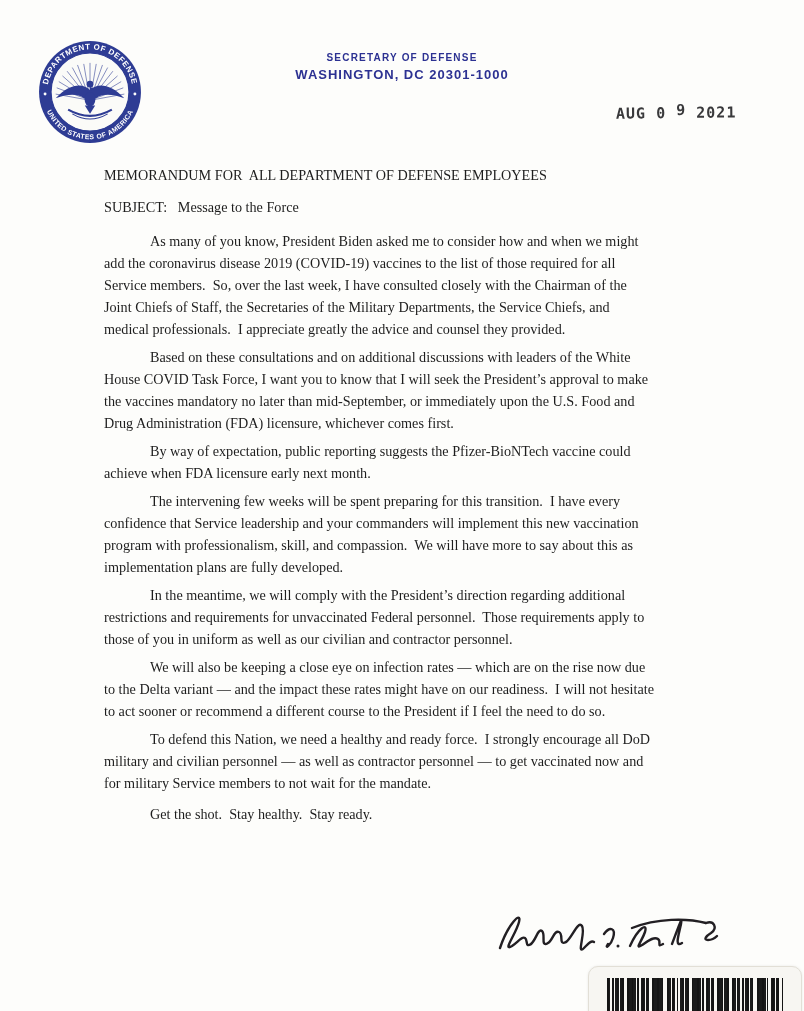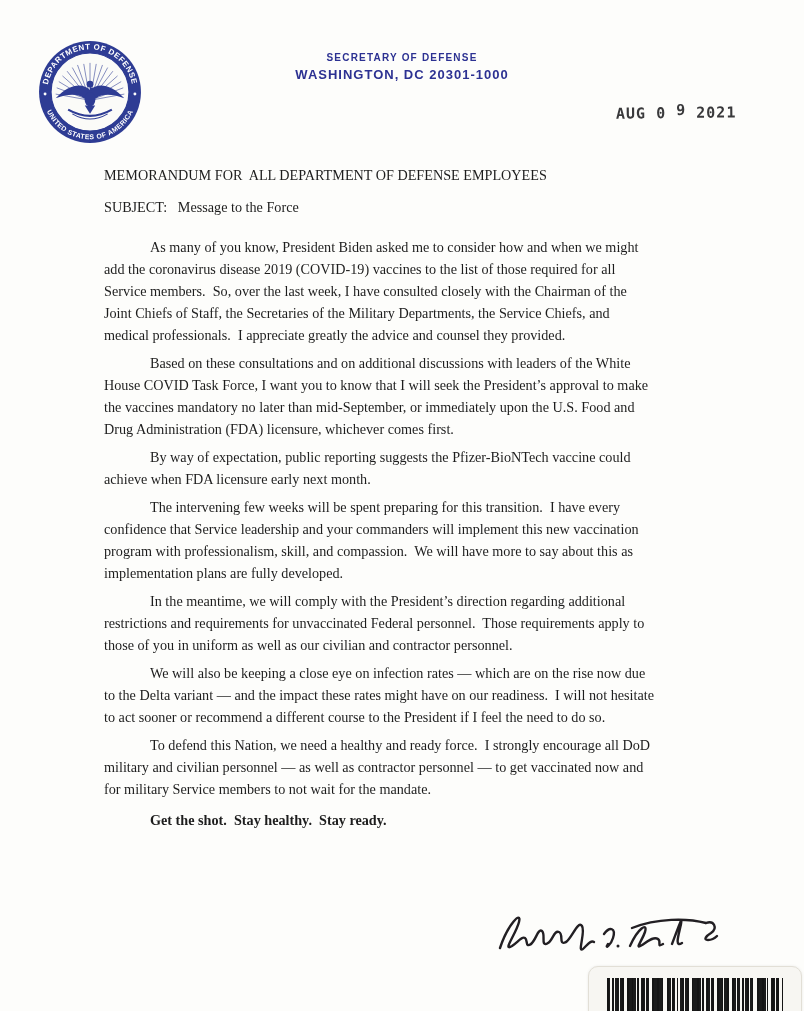--- a/index.html
+++ b/index.html
@@ -54,22 +54,22 @@
     font-size: 14.2px;
     line-height: 22px;
   }
   .memo-line    { white-space: pre-wrap; }
   .subject-line { white-space: pre-wrap; margin-top: 10px; }
   .para {
     white-space: pre-wrap;
     text-indent: 46px;
     margin-top: 6px;
   }
-  .para.first   { margin-top: 18px; }
-  .closing-line { white-space: pre-wrap; text-indent: 46px; margin-top: 9px; font-weight: bold; }
+  .para.first   { margin-top: 12px; }
+  .closing-line { white-space: pre-wrap; text-indent: 46px; margin-top: 9px; }
 
   
   .signature {
     position: absolute;
     left: 492px; top: 898px;
     width: 232px; height: 64px;
   }
 
   
   .barcode-sticker {

